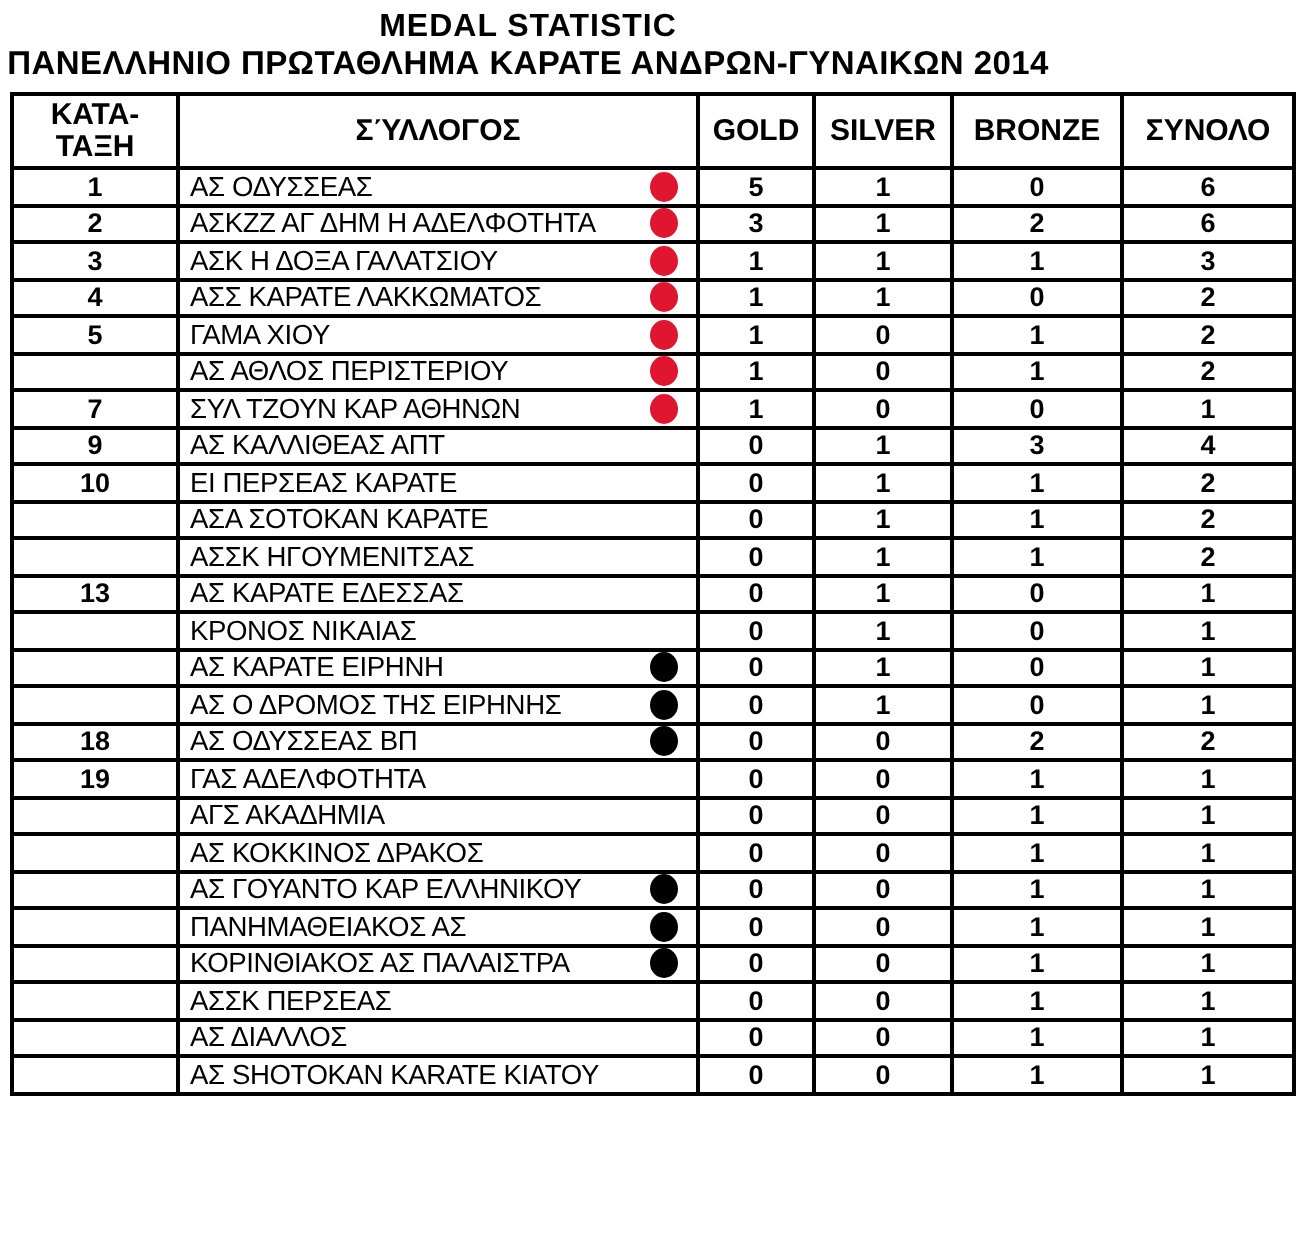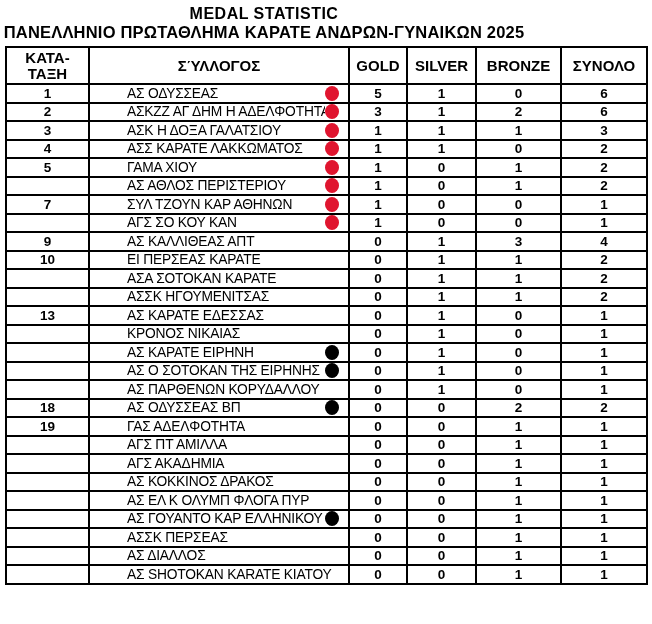--- a/index.html
+++ b/index.html
@@ -46,21 +46,21 @@
     font-size: 15px;
     font-weight: bold;
     text-align: center;
     line-height: 16px;
   }
   td.rank-cell, td.num-cell {
     text-align: center;
     font-weight: bold;
     font-size: 13.5px;
   }
-  td.club-cell { font-size: 13.8px; padding-left: 32px; }
+  td.club-cell { font-size: 13.8px; }
   .club-wrap {
     display: flex;
     align-items: center;
     justify-content: space-between;
     padding-left: 5px;
     height: 100%;
   }
   .club-name {
     flex: 1 1 auto;
     overflow: hidden;
@@ -72,21 +72,21 @@
     height: 15px;
     border-radius: 50%;
     margin-right: 9px;
   }
 </style>
 </head>
 <body>
 
 <div class="page">
   <div class="title">MEDAL STATISTIC</div>
-  <div class="subtitle">ΠΑΝΕΛΛΗΝΙΟ ΠΡΩΤΑΘΛΗΜΑ ΚΑΡΑΤΕ ΑΝΔΡΩΝ-ΓΥΝΑΙΚΩΝ 2025</div>
+  <div class="subtitle">ΠΑΝΕΛΛΗΝΙΟ ΠΡΩΤΑΘΛΗΜΑ ΚΑΡΑΤΕ ΑΝΔΡΩΝ-ΓΥΝΑΙΚΩΝ 2014</div>
 
   <table class="medal-table">
     <colgroup>
       <col style="width:83px">
       <col style="width:260px">
       <col style="width:58px">
       <col style="width:69px">
       <col style="width:85px">
       <col style="width:86px">
     </colgroup>
@@ -186,33 +186,20 @@
               <span class="club-name">ΣΥΛ ΤΖΟΥΝ ΚΑΡ ΑΘΗΝΩΝ</span>
               <span class="dot" style="background: rgb(224, 21, 47);"></span>
             </div>
           </td>
           <td class="num-cell">1</td>
           <td class="num-cell">0</td>
           <td class="num-cell">0</td>
           <td class="num-cell">1</td>
         </tr>
         <tr>
-          <td class="rank-cell"></td>
-          <td class="club-cell">
-            <div class="club-wrap">
-              <span class="club-name">ΑΓΣ ΣΟ ΚΟΥ ΚΑΝ</span>
-              <span class="dot" style="background: rgb(224, 21, 47);"></span>
-            </div>
-          </td>
-          <td class="num-cell">1</td>
-          <td class="num-cell">0</td>
-          <td class="num-cell">0</td>
-          <td class="num-cell">1</td>
-        </tr>
-        <tr>
           <td class="rank-cell">9</td>
           <td class="club-cell">
             <div class="club-wrap">
               <span class="club-name">ΑΣ ΚΑΛΛΙΘΕΑΣ ΑΠΤ</span>
             </div>
           </td>
           <td class="num-cell">0</td>
           <td class="num-cell">1</td>
           <td class="num-cell">3</td>
           <td class="num-cell">4</td>
@@ -287,34 +274,22 @@
           </td>
           <td class="num-cell">0</td>
           <td class="num-cell">1</td>
           <td class="num-cell">0</td>
           <td class="num-cell">1</td>
         </tr>
         <tr>
           <td class="rank-cell"></td>
           <td class="club-cell">
             <div class="club-wrap">
-              <span class="club-name">ΑΣ Ο ΣΟΤΟΚΑΝ ΤΗΣ ΕΙΡΗΝΗΣ</span>
-              <span class="dot" style="background: rgb(0, 0, 0);"></span>
-            </div>
-          </td>
-          <td class="num-cell">0</td>
-          <td class="num-cell">1</td>
-          <td class="num-cell">0</td>
-          <td class="num-cell">1</td>
-        </tr>
-        <tr>
-          <td class="rank-cell"></td>
-          <td class="club-cell">
-            <div class="club-wrap">
-              <span class="club-name">ΑΣ ΠΑΡΘΕΝΩΝ ΚΟΡΥΔΑΛΛΟΥ</span>
+              <span class="club-name">ΑΣ Ο ΔΡΟΜΟΣ ΤΗΣ ΕΙΡΗΝΗΣ</span>
+              <span class="dot" style="background: rgb(0, 0, 0);"></span>
             </div>
           </td>
           <td class="num-cell">0</td>
           <td class="num-cell">1</td>
           <td class="num-cell">0</td>
           <td class="num-cell">1</td>
         </tr>
         <tr>
           <td class="rank-cell">18</td>
           <td class="club-cell">
@@ -337,32 +312,20 @@
           </td>
           <td class="num-cell">0</td>
           <td class="num-cell">0</td>
           <td class="num-cell">1</td>
           <td class="num-cell">1</td>
         </tr>
         <tr>
           <td class="rank-cell"></td>
           <td class="club-cell">
             <div class="club-wrap">
-              <span class="club-name">ΑΓΣ ΠΤ ΑΜΙΛΛΑ</span>
-            </div>
-          </td>
-          <td class="num-cell">0</td>
-          <td class="num-cell">0</td>
-          <td class="num-cell">1</td>
-          <td class="num-cell">1</td>
-        </tr>
-        <tr>
-          <td class="rank-cell"></td>
-          <td class="club-cell">
-            <div class="club-wrap">
               <span class="club-name">ΑΓΣ ΑΚΑΔΗΜΙΑ</span>
             </div>
           </td>
           <td class="num-cell">0</td>
           <td class="num-cell">0</td>
           <td class="num-cell">1</td>
           <td class="num-cell">1</td>
         </tr>
         <tr>
           <td class="rank-cell"></td>
@@ -373,33 +336,47 @@
           </td>
           <td class="num-cell">0</td>
           <td class="num-cell">0</td>
           <td class="num-cell">1</td>
           <td class="num-cell">1</td>
         </tr>
         <tr>
           <td class="rank-cell"></td>
           <td class="club-cell">
             <div class="club-wrap">
-              <span class="club-name">ΑΣ ΕΛ Κ ΟΛΥΜΠ ΦΛΟΓΑ ΠΥΡ</span>
-            </div>
-          </td>
-          <td class="num-cell">0</td>
-          <td class="num-cell">0</td>
-          <td class="num-cell">1</td>
-          <td class="num-cell">1</td>
-        </tr>
-        <tr>
-          <td class="rank-cell"></td>
-          <td class="club-cell">
-            <div class="club-wrap">
               <span class="club-name">ΑΣ ΓΟΥΑΝΤΟ ΚΑΡ ΕΛΛΗΝΙΚΟΥ</span>
+              <span class="dot" style="background: rgb(0, 0, 0);"></span>
+            </div>
+          </td>
+          <td class="num-cell">0</td>
+          <td class="num-cell">0</td>
+          <td class="num-cell">1</td>
+          <td class="num-cell">1</td>
+        </tr>
+        <tr>
+          <td class="rank-cell"></td>
+          <td class="club-cell">
+            <div class="club-wrap">
+              <span class="club-name">ΠΑΝΗΜΑΘΕΙΑΚΟΣ ΑΣ</span>
+              <span class="dot" style="background: rgb(0, 0, 0);"></span>
+            </div>
+          </td>
+          <td class="num-cell">0</td>
+          <td class="num-cell">0</td>
+          <td class="num-cell">1</td>
+          <td class="num-cell">1</td>
+        </tr>
+        <tr>
+          <td class="rank-cell"></td>
+          <td class="club-cell">
+            <div class="club-wrap">
+              <span class="club-name">ΚΟΡΙΝΘΙΑΚΟΣ ΑΣ ΠΑΛΑΙΣΤΡΑ</span>
               <span class="dot" style="background: rgb(0, 0, 0);"></span>
             </div>
           </td>
           <td class="num-cell">0</td>
           <td class="num-cell">0</td>
           <td class="num-cell">1</td>
           <td class="num-cell">1</td>
         </tr>
         <tr>
           <td class="rank-cell"></td>

